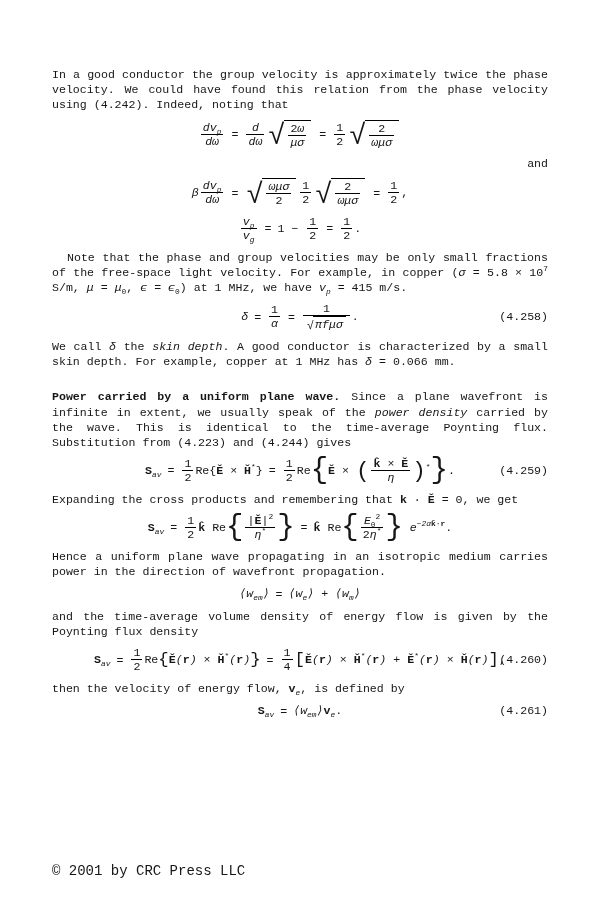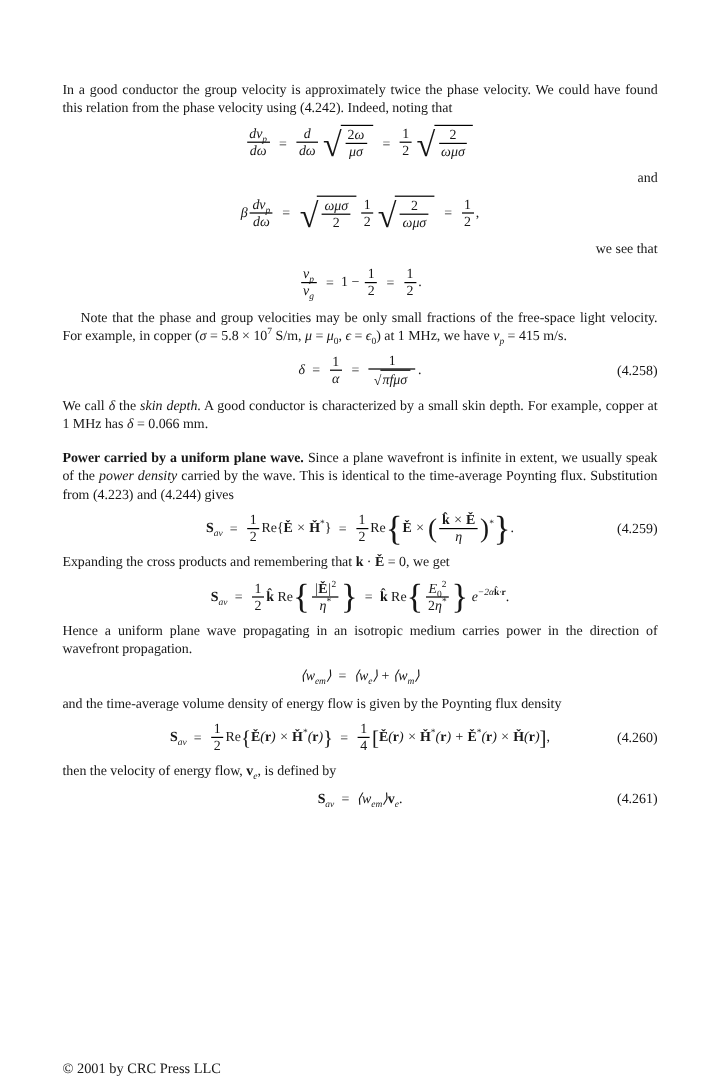--- a/index.html
+++ b/index.html
@@ -1,26 +1,26 @@
 <!DOCTYPE html>
 <html><head>
 <meta charset="utf-8">
 <style>
   html,body{margin:0;padding:0;background:#ffffff;}
   .page{
     width:602px;height:900px;box-sizing:border-box;position:relative;overflow:hidden;
     background:#ffffff;color:#161616;
-    font-family:Liberation Serif, serif;
+    font-family:Liberation Mono, monospace;
     font-size:11.6px;line-height:1.31;
     padding:67px 54px 0 52px;
   }
   p.para{margin:0;text-align:justify;}
   p.plain{text-align:right;}
   p.indent{text-indent:15px;}
-  p.section{margin-top:13px;}
+  p.section{margin-top:20px;}
   .runin{font-weight:bold;}
   b{font-weight:bold;font-style:normal;}
   i{font-style:italic;}
   sub,sup{font-size:68%;line-height:0;}
   
   .eq{position:relative;display:flex;justify-content:center;align-items:center;margin:7px 0;font-style:italic;min-height:16px;}
   .eq .eq-no{position:absolute;right:0;top:50%;transform:translateY(-50%);font-style:normal;text-align:right;}
   .eq-body{display:inline-block;white-space:nowrap;}
   .rel{display:inline-block;margin:0 6px;font-style:normal;vertical-align:middle;}
   .rm{font-style:normal;}
@@ -28,21 +28,21 @@
   .frac .num{display:block;padding:0 2px;line-height:1.12;}
   .frac .den{display:block;border-top:1px solid #000;padding:0 2px;line-height:1.18;}
   .sqrt{display:inline-flex;vertical-align:middle;align-items:stretch;margin:0 2px;}
   .sqrt .sgn{font-style:normal;align-self:flex-end;line-height:1;margin-right:-1px;}
   .sqrt .bod{border-top:1px solid #000;display:inline-flex;padding:1px 3px 0 2px;}
   .sqrt.tall .sgn{font-size:245%;line-height:0.8;}
   .dl1,.dl2,.dl3{font-style:normal;vertical-align:middle;line-height:0;}
   .dl1{font-size:150%;}
   .dl2{font-size:195%;}
   .dl3{font-size:250%;}
-  .footer{position:absolute;left:52px;bottom:1px;font-size:12px;color:#161616;}
+  .footer{position:absolute;left:52px;bottom:20px;font-size:14px;color:#161616;}
 </style>
 </head>
 <body>
 
 <div class="page">
 
   <p class="para">In a good conductor the group velocity is approximately twice the phase velocity. We could have found this relation from the phase velocity using (4.242). Indeed, noting that</p>
 
   <div class="eq">
     <span class="eq-body"><span class="frac"><span class="num">dv<sub>p</sub></span><span class="den">dω</span></span><span class="rel">=</span><span class="frac"><span class="num">d</span><span class="den">dω</span></span><span class="sqrt tall">
@@ -79,21 +79,20 @@
           <span class="sgn">√</span>
           <span class="bod">
             <span class="frac">
               <span class="num rm">2</span>
               <span class="den">ωμσ</span>
             </span>
           </span>
         </span><span class="rel">=</span><span class="frac rm"><span class="num">1</span><span class="den">2</span></span><span class="rm">,</span></span>
   </div>
 
-  <p class="para plain">we see that</p>
 
   <div class="eq">
     <span class="eq-body"><span class="frac"><span class="num">v<sub>p</sub></span><span class="den">v<sub>g</sub></span></span><span class="rel">=</span><span class="rm">1 − </span><span class="frac rm"><span class="num">1</span><span class="den">2</span></span><span class="rel">=</span><span class="frac rm"><span class="num">1</span><span class="den">2</span></span><span class="rm">.</span></span>
   </div>
 
   <p class="para indent">Note that the phase and group velocities may be only small fractions of the free-space light velocity. For example, in copper (<i>σ</i> = 5.8 × 10<sup>7</sup> S/m, <i>μ</i> = <i>μ</i><sub>0</sub>, <i>ϵ</i> = <i>ϵ</i><sub>0</sub>) at 1 MHz, we have <i>v</i><sub><i>p</i></sub> = 415 m/s.</p>
 
 
   <div class="eq numbered">
     <span class="eq-body">δ<span class="rel">=</span><span class="frac"><span class="num rm">1</span><span class="den">α</span></span><span class="rel">=</span><span class="frac"><span class="num rm">1</span><span class="den"><span class="sqrt">

